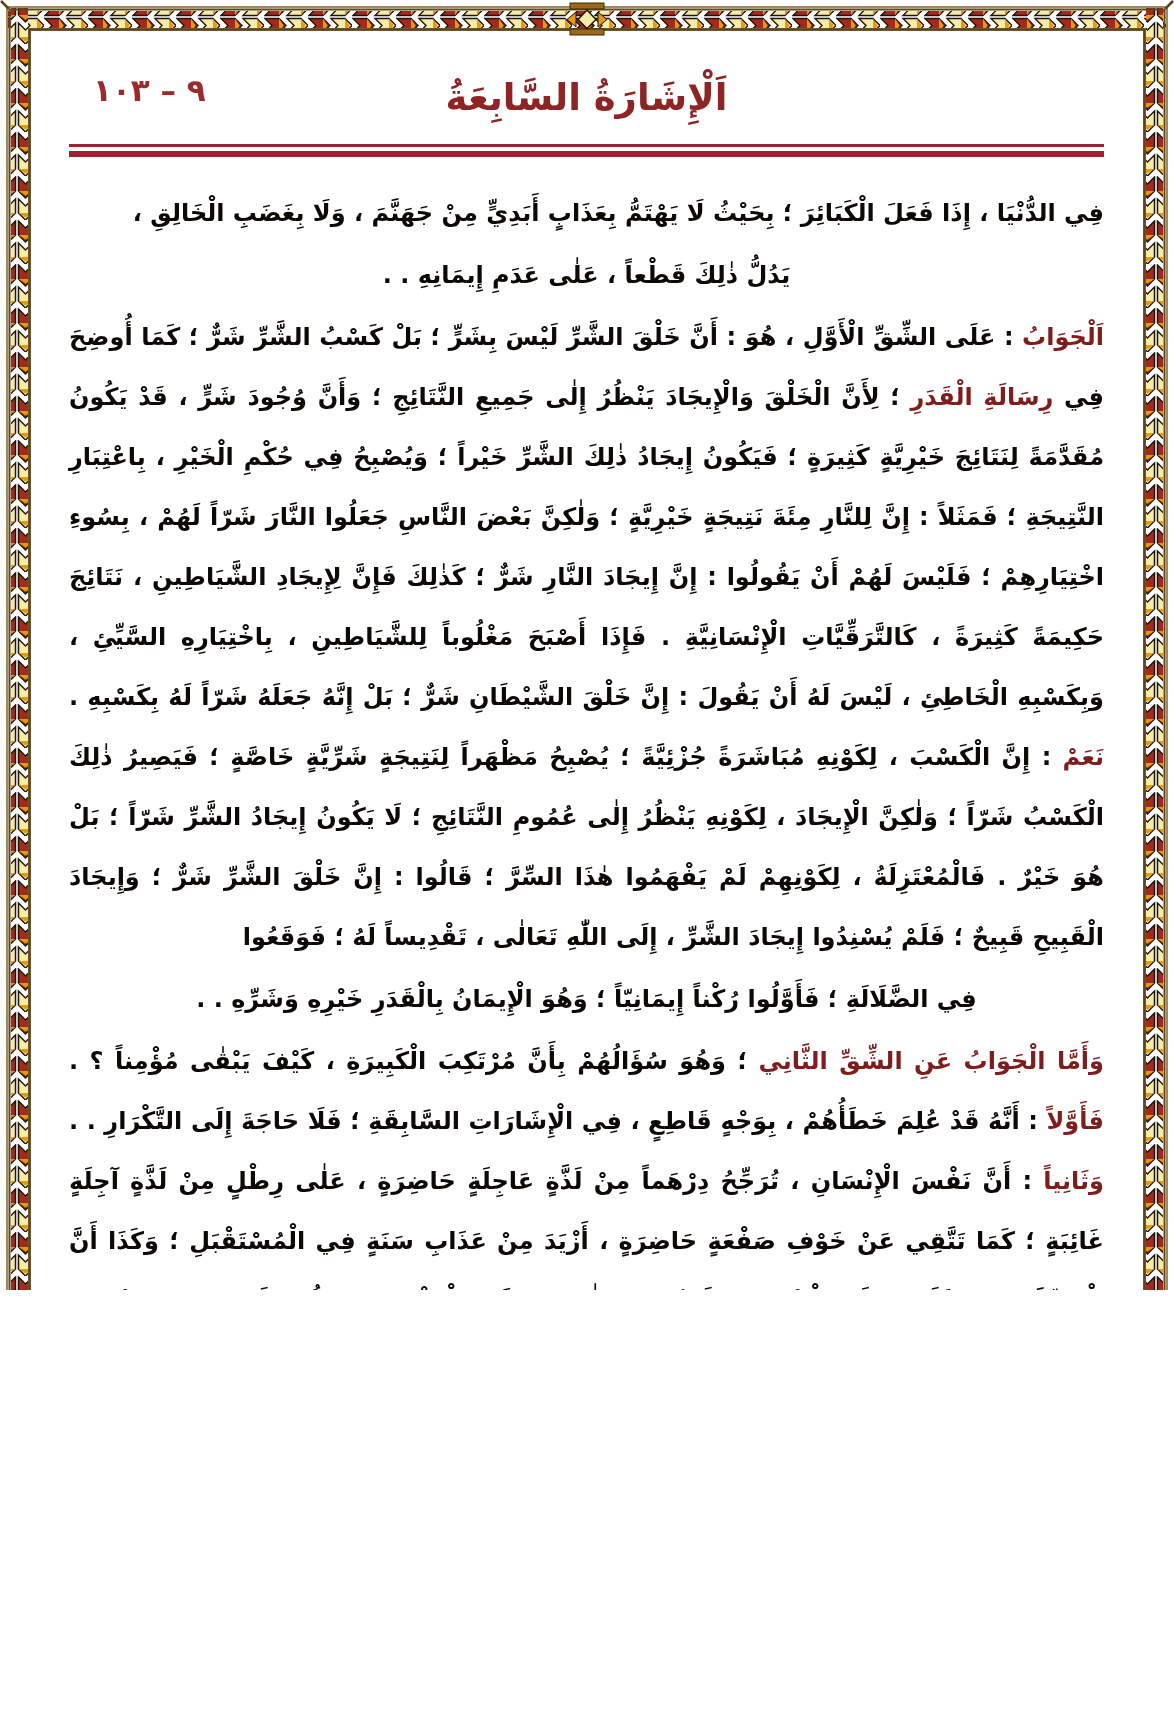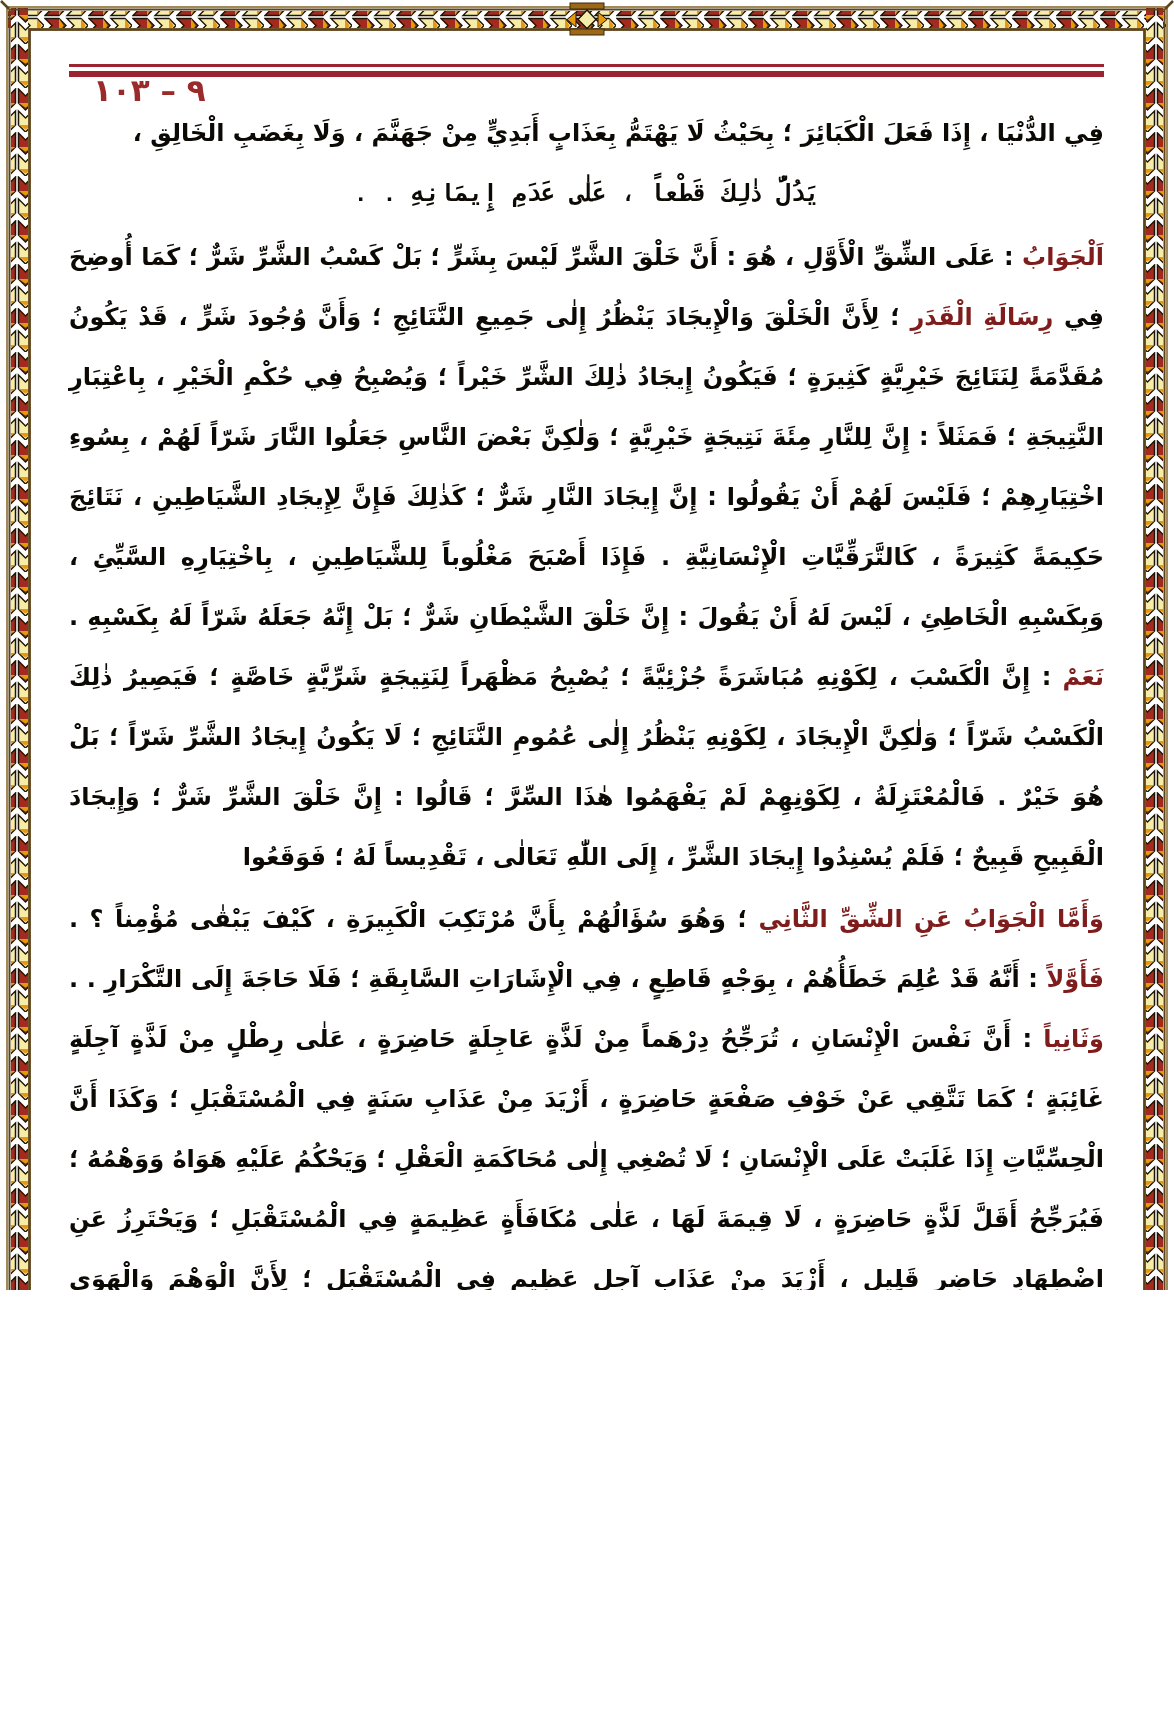--- a/index.html
+++ b/index.html
@@ -36,21 +36,21 @@
   .rule-thin{height:3px;background:#9b2430;}
   .rule-thick{height:6px;background:#9b2430;margin-top:4px;}
   main{margin-top:26px;}
   .para{
     margin:0;
     font-size:24px;font-weight:bold;
     line-height:60px;
     text-align:justify;
     text-align-last:right;
   }
-  .para.center{text-align-last:center;font-family:Liberation Mono, monospace;}
+  .para.center{text-align-last:center;}
   .para + .para{margin-top:2px;}
   .red{color:#7f1d1d;}
 </style>
 </head>
 <body>
 
 <div class="page">
 
   <svg class="frame-svg" width="1174" height="1726" viewBox="0 0 1174 1726" xmlns="http://www.w3.org/2000/svg">
     <defs>
@@ -94,32 +94,34 @@
     <rect x="570" y="1717" width="34" height="6" fill="#9c6718" stroke="#3a2a0c" stroke-width="1"></rect>
     <path d="M587 1698 L596 1707 L587 1716 L578 1707 Z" fill="#f5eca8" stroke="#1d1406" stroke-width="1.4"></path>
     <path d="M576 1700 L567 1707 L576 1714 Z" fill="#e6980e" stroke="#1d1406" stroke-width="1"></path>
     <path d="M598 1700 L607 1707 L598 1714 Z" fill="#e6980e" stroke="#1d1406" stroke-width="1"></path>
   </svg>
 
   <div class="content">
 
     <header>
       <div class="page-num">٩ – ١٠٣</div>
+      <h1 class="title">اَلْإِشَارَةُ السَّابِعَةُ</h1>
       <div class="rule">
         <div class="rule-thin"></div>
         <div class="rule-thick"></div>
       </div>
     </header>
 
     <main>
 
       <p class="para">
         <span>فِي الدُّنْيَا ، إِذَا فَعَلَ الْكَبَائِرَ ؛ بِحَيْثُ لَا يَهْتَمُّ بِعَذَابٍ أَبَدِيٍّ مِنْ جَهَنَّمَ ، وَلَا بِغَضَبِ الْخَالِقِ ،</span>
       </p>
       <p class="para center">يَدُلُّ ذٰلِكَ قَطْعاً ، عَلٰى عَدَمِ إِيمَانِهِ . .</p>
 
       <p class="para"><span class="red">اَلْجَوَابُ</span><span> : عَلَى الشِّقِّ الْأَوَّلِ ، هُوَ : أَنَّ خَلْقَ الشَّرِّ لَيْسَ بِشَرٍّ ؛ بَلْ كَسْبُ الشَّرِّ شَرٌّ ؛ كَمَا أُوضِحَ فِي </span><span class="red">رِسَالَةِ الْقَدَرِ</span><span> ؛ لِأَنَّ الْخَلْقَ وَالْإِيجَادَ يَنْظُرُ إِلٰى جَمِيعِ النَّتَائِجِ ؛ وَأَنَّ وُجُودَ شَرٍّ ، قَدْ يَكُونُ مُقَدَّمَةً لِنَتَائِجَ خَيْرِيَّةٍ كَثِيرَةٍ ؛ فَيَكُونُ إِيجَادُ ذٰلِكَ الشَّرِّ خَيْراً ؛ وَيُصْبِحُ فِي حُكْمِ الْخَيْرِ ، بِاعْتِبَارِ النَّتِيجَةِ ؛ فَمَثَلاً : إِنَّ لِلنَّارِ مِئَةَ نَتِيجَةٍ خَيْرِيَّةٍ ؛ وَلٰكِنَّ بَعْضَ النَّاسِ جَعَلُوا النَّارَ شَرّاً لَهُمْ ، بِسُوءِ اخْتِيَارِهِمْ ؛ فَلَيْسَ لَهُمْ أَنْ يَقُولُوا : إِنَّ إِيجَادَ النَّارِ شَرٌّ ؛ كَذٰلِكَ فَإِنَّ لِإِيجَادِ الشَّيَاطِينِ ، نَتَائِجَ حَكِيمَةً كَثِيرَةً ، كَالتَّرَقِّيَّاتِ الْإِنْسَانِيَّةِ . فَإِذَا أَصْبَحَ مَغْلُوباً لِلشَّيَاطِينِ ، بِاخْتِيَارِهِ السَّيِّئِ ، وَبِكَسْبِهِ الْخَاطِئِ ، لَيْسَ لَهُ أَنْ يَقُولَ : إِنَّ خَلْقَ الشَّيْطَانِ شَرٌّ ؛ بَلْ إِنَّهُ جَعَلَهُ شَرّاً لَهُ بِكَسْبِهِ . </span><span class="red">نَعَمْ</span><span> : إِنَّ الْكَسْبَ ، لِكَوْنِهِ مُبَاشَرَةً جُزْئِيَّةً ؛ يُصْبِحُ مَظْهَراً لِنَتِيجَةٍ شَرِّيَّةٍ خَاصَّةٍ ؛ فَيَصِيرُ ذٰلِكَ الْكَسْبُ شَرّاً ؛ وَلٰكِنَّ الْإِيجَادَ ، لِكَوْنِهِ يَنْظُرُ إِلٰى عُمُومِ النَّتَائِجِ ؛ لَا يَكُونُ إِيجَادُ الشَّرِّ شَرّاً ؛ بَلْ هُوَ خَيْرٌ . فَالْمُعْتَزِلَةُ ، لِكَوْنِهِمْ لَمْ يَفْهَمُوا هٰذَا السِّرَّ ؛ قَالُوا : إِنَّ خَلْقَ الشَّرِّ شَرٌّ ؛ وَإِيجَادَ الْقَبِيحِ قَبِيحٌ ؛ فَلَمْ يُسْنِدُوا إِيجَادَ الشَّرِّ ، إِلَى اللّٰهِ تَعَالٰى ، تَقْدِيساً لَهُ ؛ فَوَقَعُوا</span></p>
+      <p class="para center">فِي الضَّلَالَةِ ؛ فَأَوَّلُوا رُكْناً إِيمَانِيّاً ؛ وَهُوَ الْإِيمَانُ بِالْقَدَرِ خَيْرِهِ وَشَرِّهِ . .</p>
 
       <p class="para"><span class="red">وَأَمَّا الْجَوَابُ عَنِ الشِّقِّ الثَّانِي</span><span> ؛ وَهُوَ سُؤَالُهُمْ بِأَنَّ مُرْتَكِبَ الْكَبِيرَةِ ، كَيْفَ يَبْقٰى مُؤْمِناً ؟ . </span><span class="red">فَأَوَّلاً</span><span> : أَنَّهُ قَدْ عُلِمَ خَطَأُهُمْ ، بِوَجْهٍ قَاطِعٍ ، فِي الْإِشَارَاتِ السَّابِقَةِ ؛ فَلَا حَاجَةَ إِلَى التَّكْرَارِ . . </span><span class="red">وَثَانِياً</span><span> : أَنَّ نَفْسَ الْإِنْسَانِ ، تُرَجِّحُ دِرْهَماً مِنْ لَذَّةٍ عَاجِلَةٍ حَاضِرَةٍ ، عَلٰى رِطْلٍ مِنْ لَذَّةٍ آجِلَةٍ غَائِبَةٍ ؛ كَمَا تَتَّقِي عَنْ خَوْفِ صَفْعَةٍ حَاضِرَةٍ ، أَزْيَدَ مِنْ عَذَابِ سَنَةٍ فِي الْمُسْتَقْبَلِ ؛ وَكَذَا أَنَّ الْحِسِّيَّاتِ إِذَا غَلَبَتْ عَلَى الْإِنْسَانِ ؛ لَا تُصْغِي إِلٰى مُحَاكَمَةِ الْعَقْلِ ؛ وَيَحْكُمُ عَلَيْهِ هَوَاهُ وَوَهْمُهُ ؛ فَيُرَجِّحُ أَقَلَّ لَذَّةٍ حَاضِرَةٍ ، لَا قِيمَةَ لَهَا ، عَلٰى مُكَافَأَةٍ عَظِيمَةٍ فِي الْمُسْتَقْبَلِ ؛ وَيَحْتَرِزُ عَنِ اضْطِهَادٍ حَاضِرٍ قَلِيلٍ ، أَزْيَدَ مِنْ عَذَابِ آجِلٍ عَظِيمٍ فِي الْمُسْتَقْبَلِ ؛ لِأَنَّ الْوَهْمَ وَالْهَوَى وَالْحِسَّ ، لَا تَرَى الْأَمَامَ ؛ بَلْ يُنْكِرُونَهُ ؛ وَإِذَا أَعَانَتْهَا النَّفْسُ ؛ يَسْكُتُ الْقَلْبُ وَالْعَقْلُ</span></p>
 
     </main>
   </div>
 </div>
 
 </body></html>

